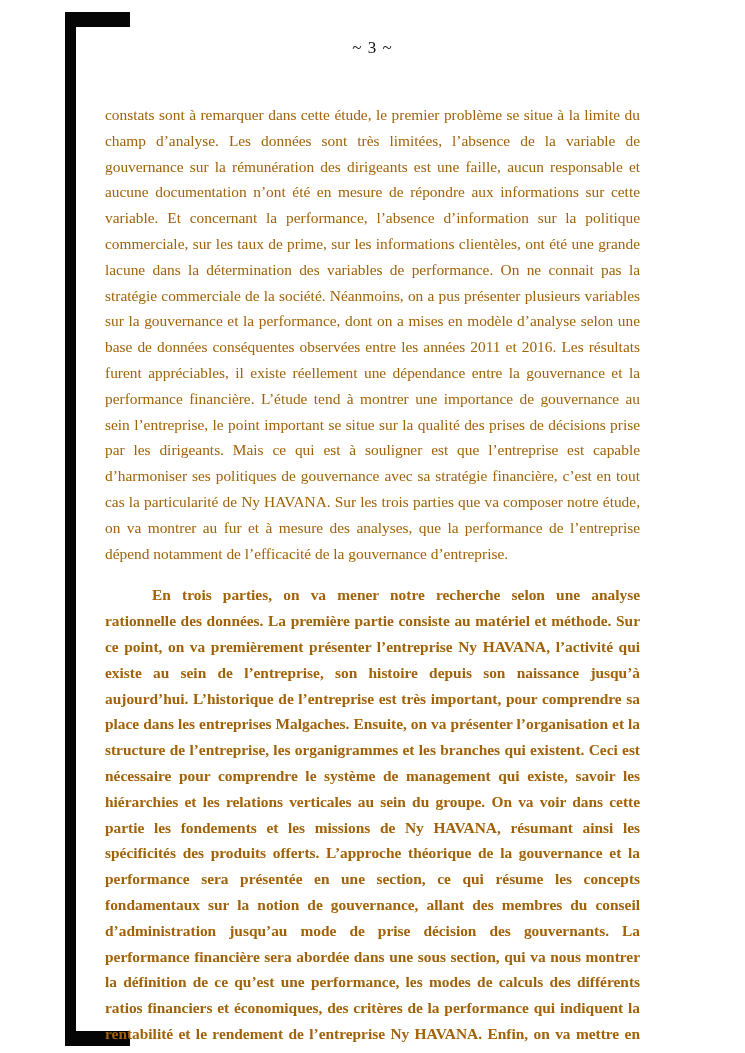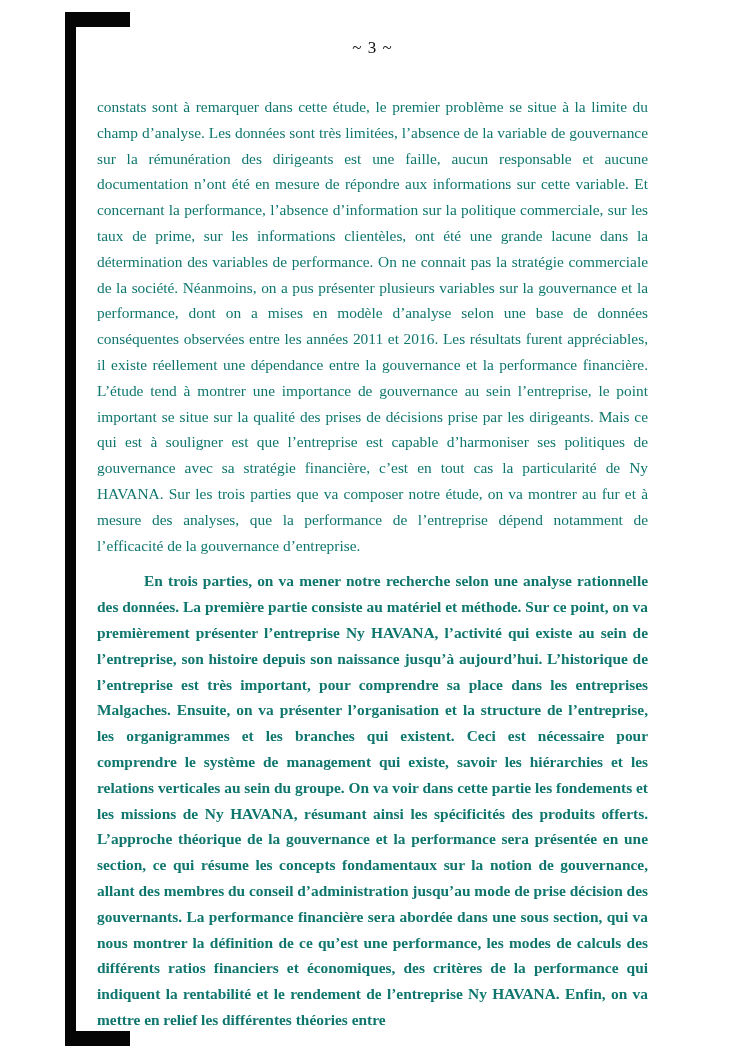--- a/index.html
+++ b/index.html
@@ -51,25 +51,25 @@
     letter-spacing: 1px;
     color: #111111;
   }
   .text-block {
     position: absolute;
     left: 89px;
     top: 86px;
     width: 567px;
   }
   .para {
-    margin: 8px;
+    margin: 16px;
     font-size: 15.4px;
     line-height: 25.8px;
     text-align: justify;
-    color: #0f766e;
+    color: #a16207;
   }
   .para.indented {
     margin-top: 10px;
     text-indent: 47px;
     font-weight: bold;
   }
 </style>
 </head>
 <body>
 

